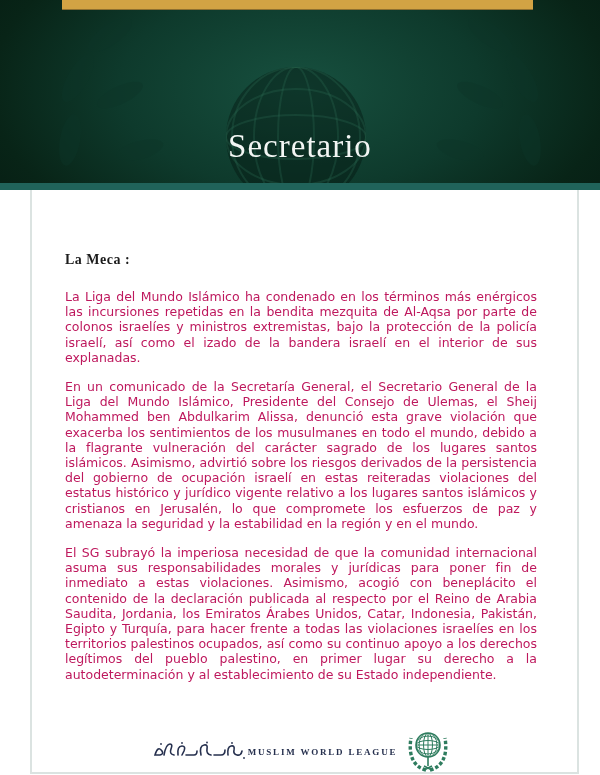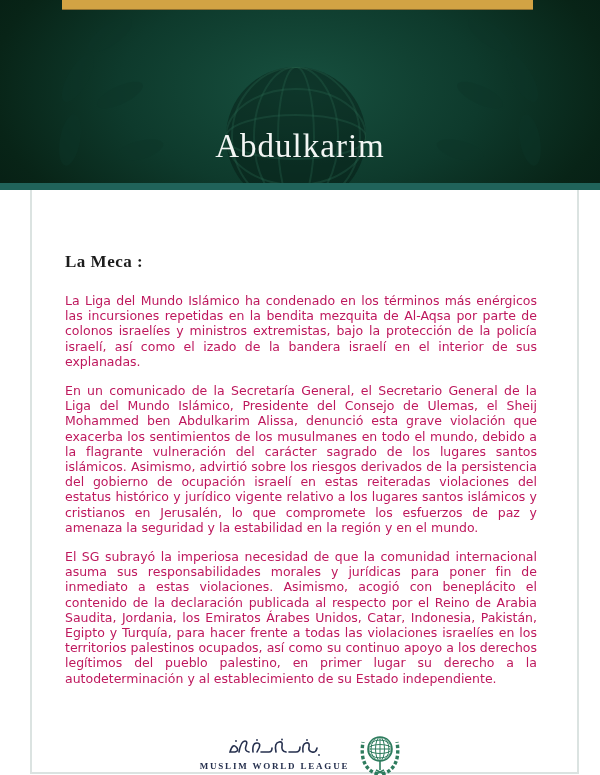--- a/index.html
+++ b/index.html
@@ -55,21 +55,21 @@
 
   
   .content{
     position:relative;
     padding:62px 63px 0 65px;
   }
   .location-heading{
     margin:0 0 21px 0;
     font-family:"Liberation Serif","DejaVu Serif",serif;
     font-weight:700;
-    font-size:17px;
+    font-size:14px;
     letter-spacing:.5px;
     color:#1c1c1c;
   }
   .para{
     margin:0 0 14px 0;
     font-size:12.5px;
     line-height:15.2px;
     text-align:justify;
     color:#be185d;
   }
@@ -77,21 +77,21 @@
   
   .logo-row{
     margin-top:44px;
     display:flex;
     justify-content:center;
     align-items:center;
     gap:9px;
   }
   .logo-text{
     display:flex;
-    flex-direction:column;
+    flex-direction:row;
     align-items:center;
   }
   .arabic-calligraphy{line-height:0;}
   .wordmark{
     margin-top:4px;
     font-family:"Liberation Serif","DejaVu Serif",serif;
     font-weight:700;
     font-size:9px;
     letter-spacing:1.8px;
     color:#26304e;
@@ -130,21 +130,21 @@
       <circle cx="296" cy="137" r="70" fill="#03120c" opacity="0.40"></circle>
       <g clip-path="url(#globeClip)" fill="none" stroke="#2a6b54" stroke-opacity="0.30" stroke-width="2">
         <ellipse cx="296" cy="137" rx="18" ry="70"></ellipse>
         <ellipse cx="296" cy="137" rx="42" ry="70"></ellipse>
         <ellipse cx="296" cy="137" rx="64" ry="70"></ellipse>
         <ellipse cx="296" cy="137" rx="70" ry="22"></ellipse>
         <ellipse cx="296" cy="137" rx="70" ry="48"></ellipse>
       </g>
     </svg>
     <div class="gold-bar"></div>
-    <h1 class="header-title">Abdulkarim</h1>
+    <h1 class="header-title">Secretario</h1>
   </header>
   <div class="teal-bar"></div>
 
   <div class="page-frame"></div>
 
   <main class="content">
     <h2 class="location-heading">La Meca :</h2>
 
     <p class="para">La Liga del Mundo Islámico ha condenado en los términos más enérgicos las incursiones repetidas en la bendita mezquita de Al-Aqsa por parte de colonos israelíes y ministros extremistas, bajo la protección de la policía israelí, así como el izado de la bandera israelí en el interior de sus explanadas.</p>
     <p class="para">En un comunicado de la Secretaría General, el Secretario General de la Liga del Mundo Islámico, Presidente del Consejo de Ulemas, el Sheij Mohammed ben Abdulkarim Alissa, denunció esta grave violación que exacerba los sentimientos de los musulmanes en todo el mundo, debido a la flagrante vulneración del carácter sagrado de los lugares santos islámicos. Asimismo, advirtió sobre los riesgos derivados de la persistencia del gobierno de ocupación israelí en estas reiteradas violaciones del estatus histórico y jurídico vigente relativo a los lugares santos islámicos y cristianos en Jerusalén, lo que compromete los esfuerzos de paz y amenaza la seguridad y la estabilidad en la región y en el mundo.</p>

